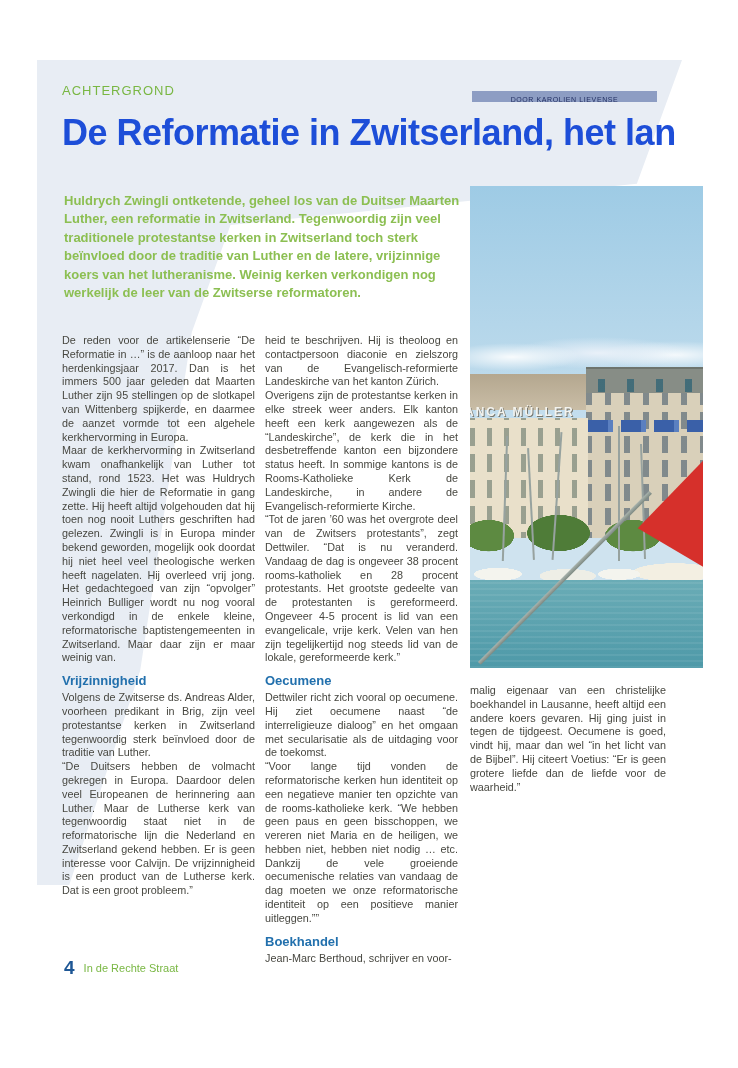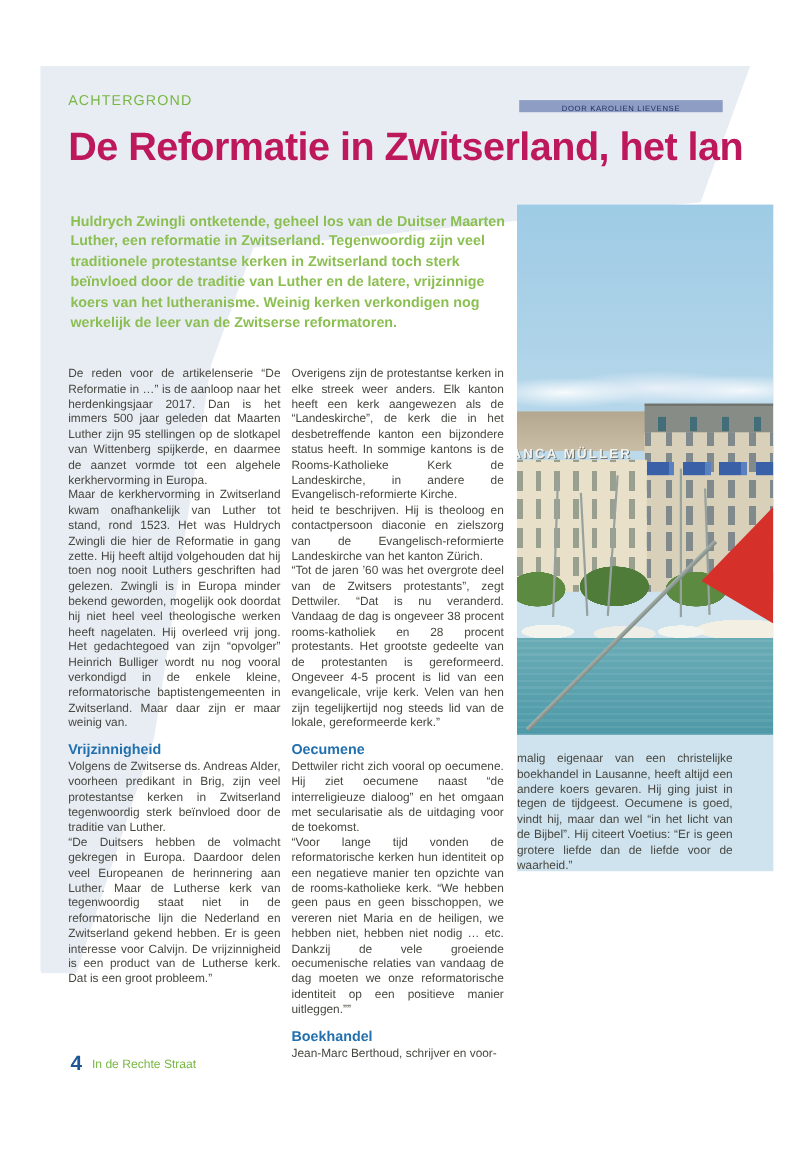--- a/index.html
+++ b/index.html
@@ -8,37 +8,37 @@
   
   .left-strip{position:absolute;left:37px;top:60px;width:10px;height:823px;background:#cbdcec;}
   .swoosh{position:absolute;left:37px;top:60px;width:645px;height:825px;background:#e8edf4;
           clip-path:polygon(0 0,100% 0,93% 15%,30% 20%,24% 33%,16% 74%,5% 100%,0 100%);}
   
   .kicker{position:absolute;left:62px;top:83px;font-size:13px;font-weight:normal;letter-spacing:1px;color:#79b743;}
   .byline-bar{position:absolute;left:472px;top:91px;width:185px;height:11px;background:#8d9dc3;
               text-align:center;line-height:11px;}
   .byline-bar span{font-size:7px;letter-spacing:.6px;color:#1f2c5f;}
   .title{position:absolute;left:62px;top:112px;margin:0;font-size:36px;font-weight:bold;
-         letter-spacing:-.5px;color:#be185d;white-space:nowrap;}
+         letter-spacing:-.5px;color:#1d4ed8;white-space:nowrap;}
   .intro{position:absolute;left:64px;top:192px;width:402px;margin:0;font-size:13px;line-height:18.4px;
          font-weight:bold;color:#8cbf52;}
   
   .col{position:absolute;width:193px;top:334px;color:#474740;}
   .col p{margin:0;font-size:10.8px;line-height:13.8px;text-align:justify;}
   .col1{left:62px;}
   .col2{left:265px;}
   .col3{left:470px;top:684px;width:196px;}
   .sub{margin:9px 0 3px 0;font-size:13px;line-height:14px;font-weight:bold;color:#2270ad;}
   .gap-top{margin-top:13px !important;}
   
   .footer{position:absolute;left:64px;top:957px;}
   .pagenum{font-size:19px;font-weight:bold;color:#1e5795;vertical-align:middle;}
   .mag{font-size:11px;color:#79b743;margin-left:9px;vertical-align:middle;}
   
-  .photo{position:absolute;left:470px;top:186px;width:233px;height:606px;overflow:hidden;
+  .photo{position:absolute;left:470px;top:186px;width:233px;height:482px;overflow:hidden;
          background:linear-gradient(#9ecbe5,#c6dfee 52%,#cfe3ef 60%);}
   .photo>div{position:absolute;}
   .ph-mountains{left:0;top:145px;width:233px;height:40px;
     background:radial-gradient(70px 14px at 18% 65%,rgba(255,255,255,.9),rgba(255,255,255,0)),
                radial-gradient(90px 16px at 55% 55%,rgba(238,243,250,.9),rgba(238,243,250,0)),
                radial-gradient(80px 14px at 88% 60%,rgba(255,255,255,.85),rgba(255,255,255,0));}
   .ph-farcity{left:0;top:188px;width:122px;height:36px;background:linear-gradient(#b4a78f,#c9bda6);}
   .ph-sign{left:-5px;top:219px;font-size:12px;font-weight:bold;letter-spacing:2px;color:#f3f3ee;
            text-shadow:1px 1px 0 #76766e;white-space:nowrap;}
   .ph-roof-r{left:116px;top:181px;width:117px;height:26px;background:
@@ -116,22 +116,22 @@
 
   <div class="col col1">
     <p>De reden voor de artikelenserie “De Reformatie in …” is de aanloop naar het herdenkingsjaar 2017. Dan is het immers 500 jaar geleden dat Maarten Luther zijn 95 stellingen op de slotkapel van Wittenberg spijkerde, en daarmee de aanzet vormde tot een algehele kerkhervorming in Europa.</p>
     <p>Maar de kerkhervorming in Zwitserland kwam onafhankelijk van Luther tot stand, rond 1523. Het was Huldrych Zwingli die hier de Reformatie in gang zette. Hij heeft altijd volgehouden dat hij toen nog nooit Luthers geschriften had gelezen. Zwingli is in Europa minder bekend geworden, mogelijk ook doordat hij niet heel veel theologische werken heeft nagelaten. Hij overleed vrij jong. Het gedachtegoed van zijn “opvolger” Heinrich Bulliger wordt nu nog vooral verkondigd in de enkele kleine, reformatorische baptistengemeenten in Zwitserland. Maar daar zijn er maar weinig van.</p>
     <h3 class="sub">Vrijzinnigheid</h3>
     <p>Volgens de Zwitserse ds. Andreas Alder, voorheen predikant in Brig, zijn veel protestantse kerken in Zwitserland tegenwoordig sterk beïnvloed door de traditie van Luther.</p>
     <p>“De Duitsers hebben de volmacht gekregen in Europa. Daardoor delen veel Europeanen de herinnering aan Luther. Maar de Lutherse kerk van tegenwoordig staat niet in de reformatorische lijn die Nederland en Zwitserland gekend hebben. Er is geen interesse voor Calvijn. De vrijzinnigheid is een product van de Lutherse kerk. Dat is een groot probleem.”</p>
   </div>
 
   <div class="col col2">
+    <p>heid te beschrijven. Hij is theoloog en contactpersoon diaconie en zielszorg van de Evangelisch-reformierte Landeskirche van het kanton Zürich.</p>
     <p>Overigens zijn de protestantse kerken in elke streek weer anders. Elk kanton heeft een kerk aangewezen als de “Landeskirche”, de kerk die in het desbetreffende kanton een bijzondere status heeft. In sommige kantons is de Rooms-Katholieke Kerk de Landeskirche, in andere de Evangelisch-reformierte Kirche.</p>
-    <p>heid te beschrijven. Hij is theoloog en contactpersoon diaconie en zielszorg van de Evangelisch-reformierte Landeskirche van het kanton Zürich.</p>
     <p>“Tot de jaren ’60 was het overgrote deel van de Zwitsers protestants”, zegt Dettwiler. “Dat is nu veranderd. Vandaag de dag is ongeveer 38 procent rooms-katholiek en 28 procent protestants. Het grootste gedeelte van de protestanten is gereformeerd. Ongeveer 4-5 procent is lid van een evangelicale, vrije kerk. Velen van hen zijn tegelijkertijd nog steeds lid van de lokale, gereformeerde kerk.”</p>
     <h3 class="sub">Oecumene</h3>
     <p>Dettwiler richt zich vooral op oecumene. Hij ziet oecumene naast “de interreligieuze dialoog” en het omgaan met secularisatie als de uitdaging voor de toekomst.</p>
     <p>“Voor lange tijd vonden de reformatorische kerken hun identiteit op een negatieve manier ten opzichte van de rooms-katholieke kerk. “We hebben geen paus en geen bisschoppen, we vereren niet Maria en de heiligen, we hebben niet, hebben niet nodig … etc. Dankzij de vele groeiende oecumenische relaties van vandaag de dag moeten we onze reformatorische identiteit op een positieve manier uitleggen.””</p>
     <h3 class="sub">Boekhandel</h3>
     <p>Jean-Marc Berthoud, schrijver en voor-</p>
   </div>
 
   <div class="col col3">
     <p>malig eigenaar van een christelijke boekhandel in Lausanne, heeft altijd een andere koers gevaren. Hij ging juist in tegen de tijdgeest. Oecumene is goed, vindt hij, maar dan wel “in het licht van de Bijbel”. Hij citeert Voetius: “Er is geen grotere liefde dan de liefde voor de waarheid.”</p>

